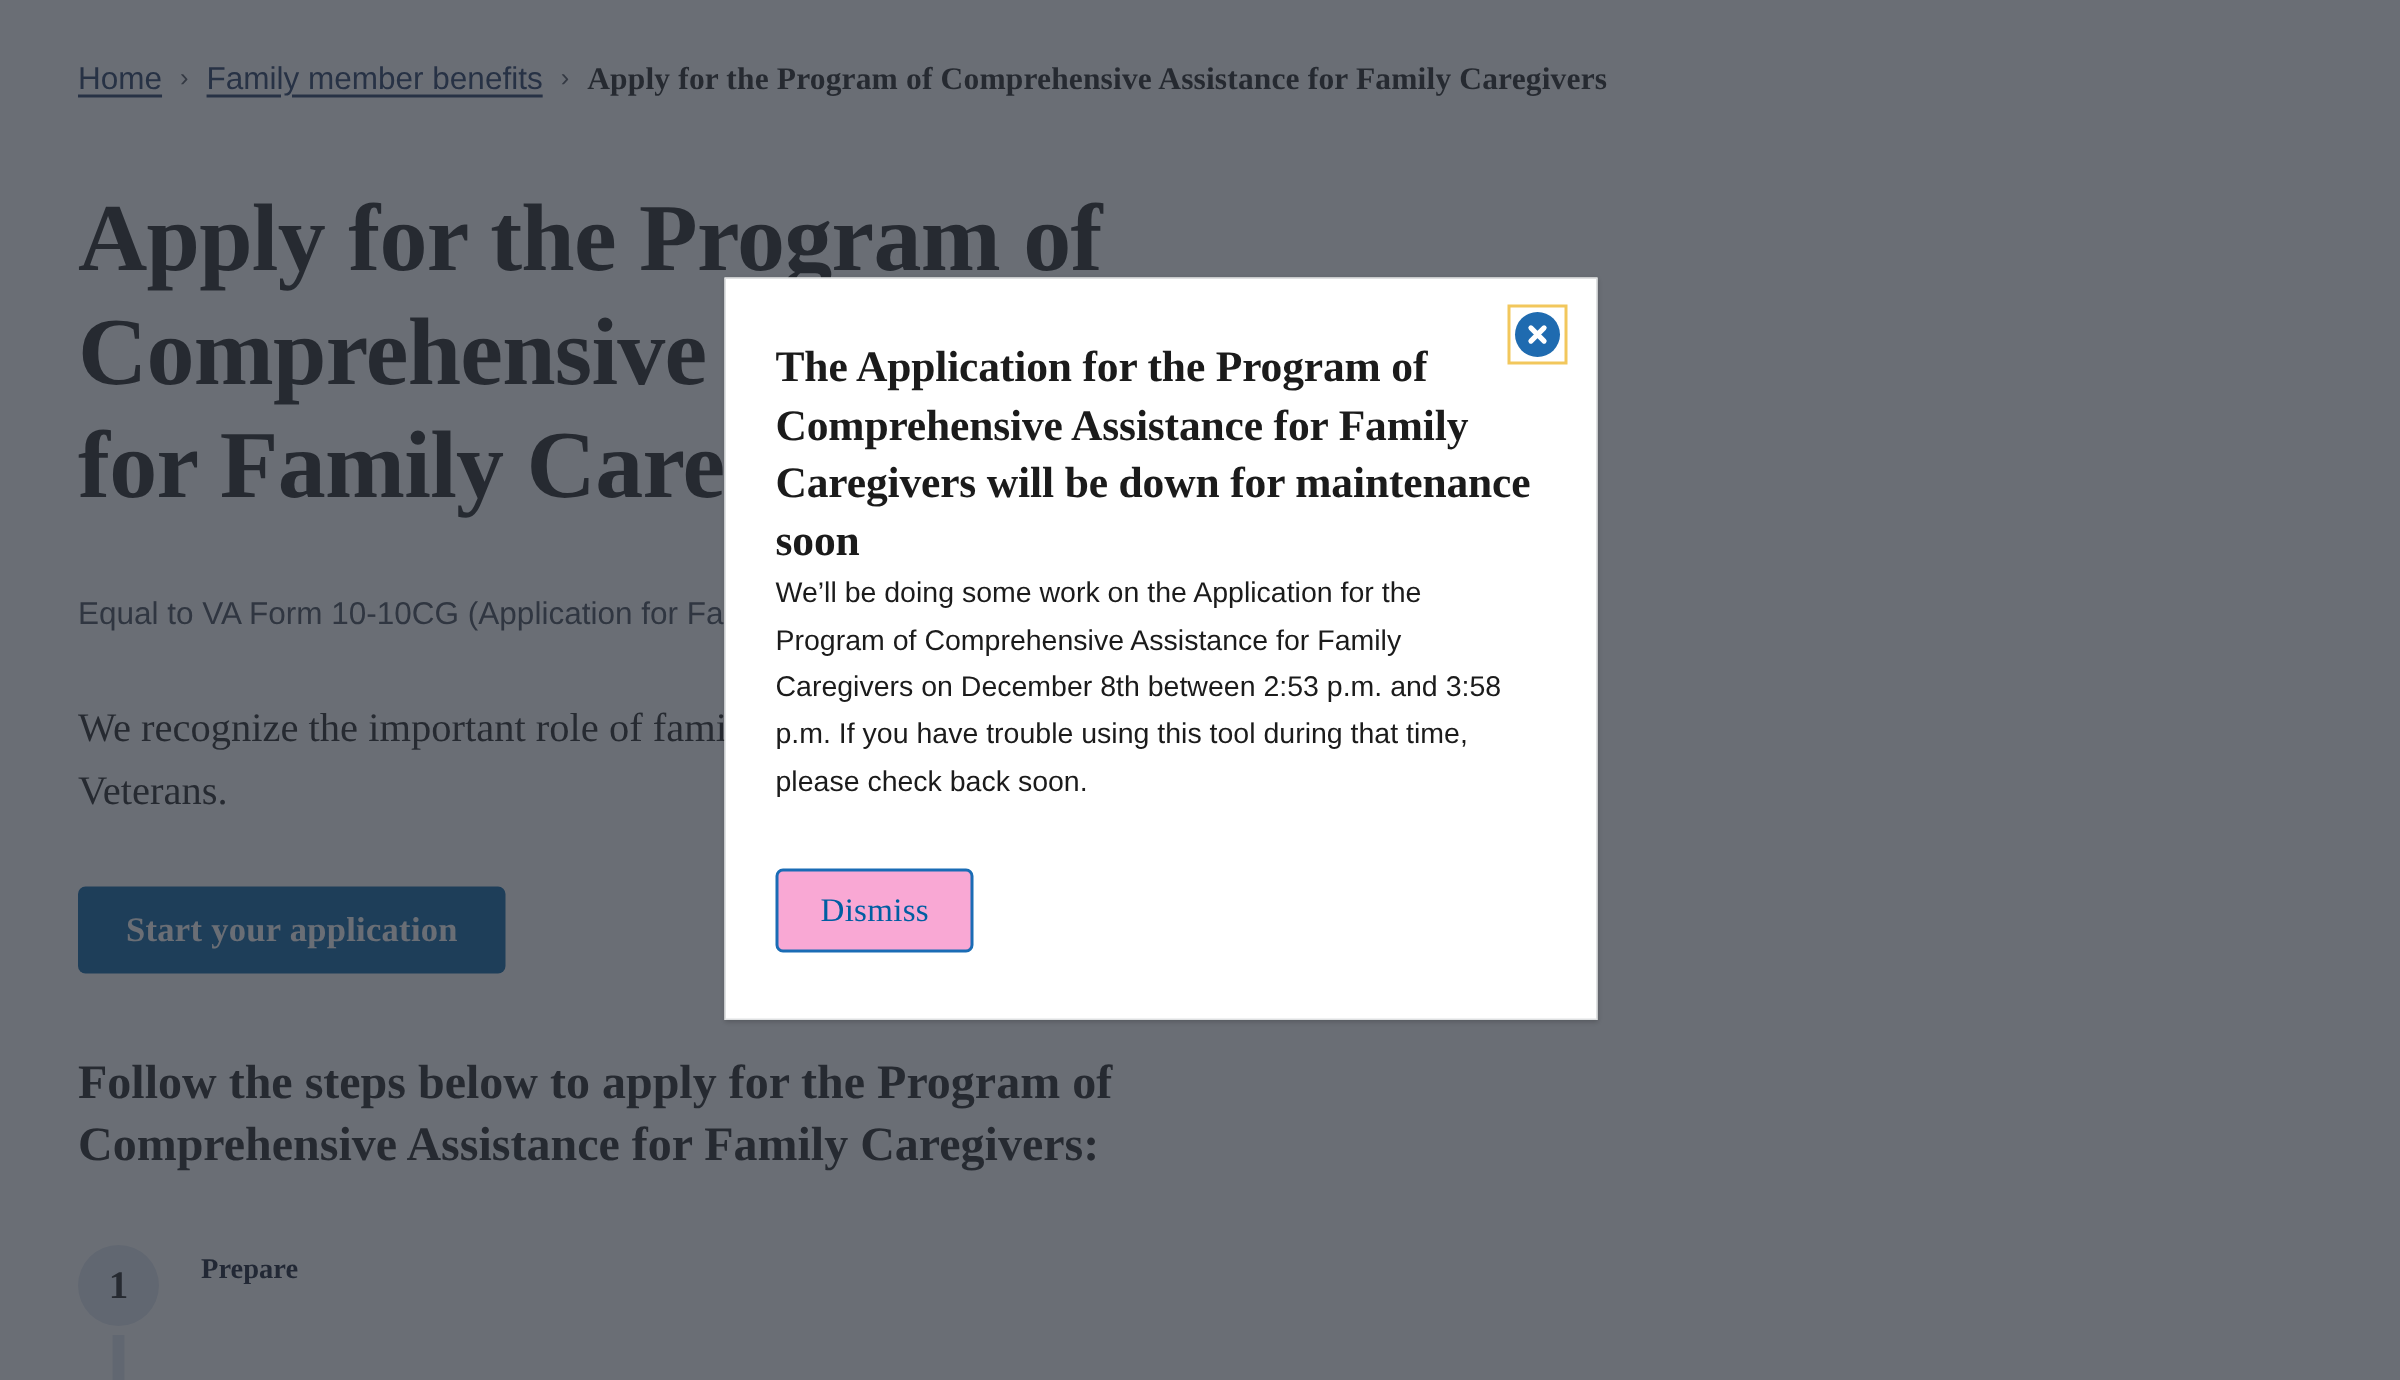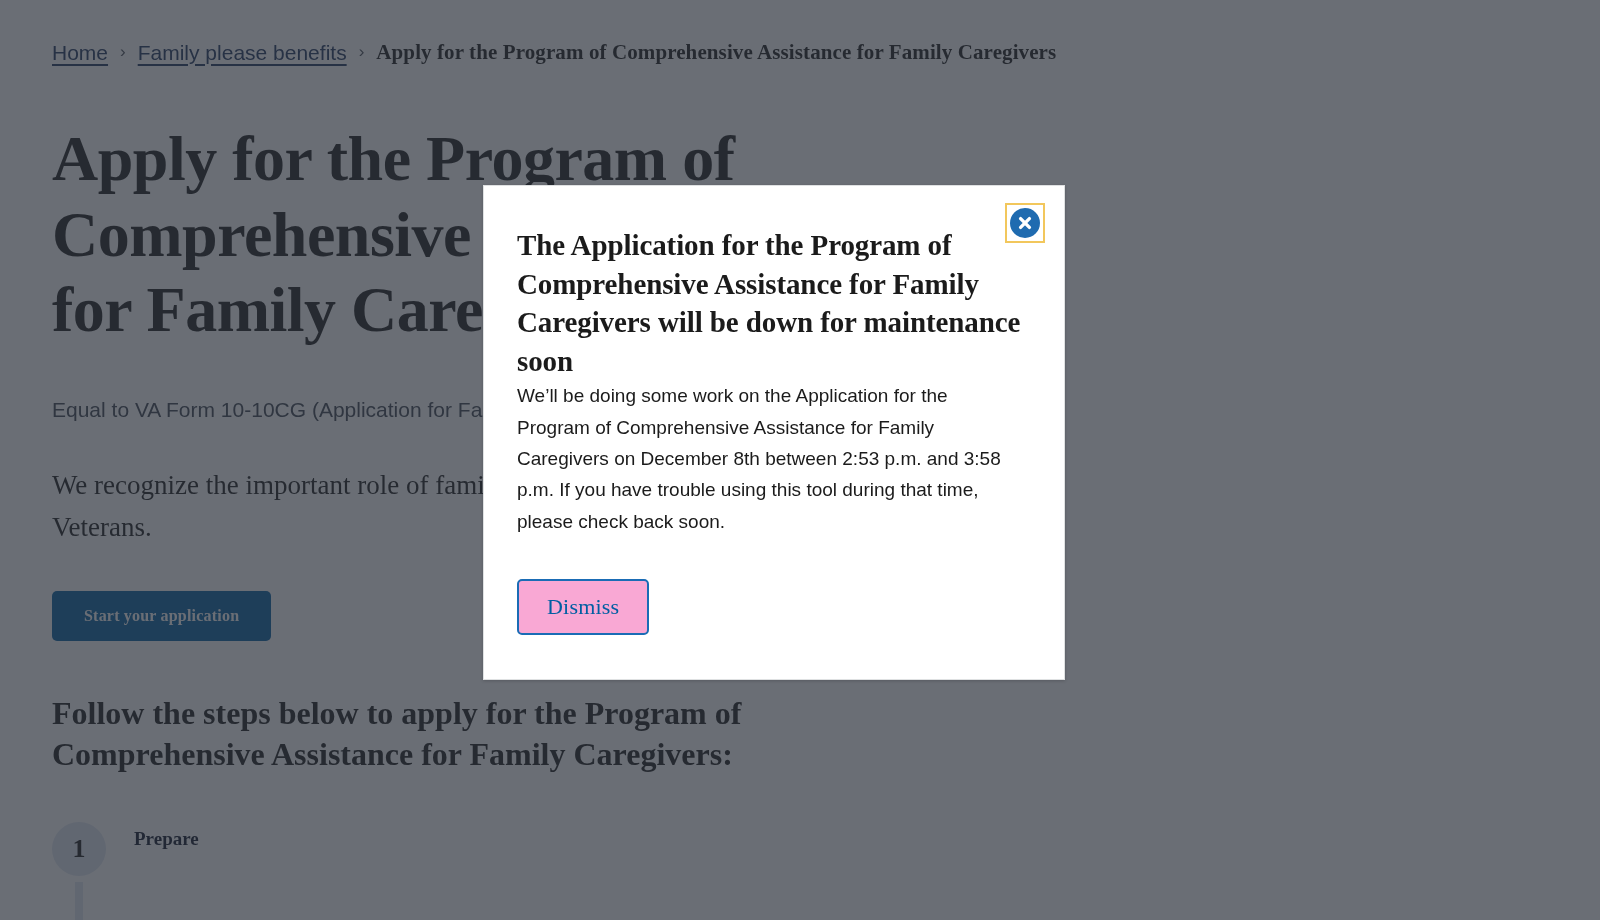--- a/index.html
+++ b/index.html
@@ -87,21 +87,21 @@
     color: #1b1b1b;
     max-width: 1040px;
   }
 
   .start-btn {
     margin-top: 42px;
     display: inline-block;
     background: #005ea2;
     color: #ffffff;
     font-weight: 700;
-    font-size: 16px;
+    font-size: 23px;
     font-family: "Liberation Serif", serif;
     padding: 16px 32px;
     border: none;
     border-radius: 5px;
     cursor: pointer;
     letter-spacing: .2px;
   }
 
   .steps-heading {
     margin-top: 52px;
@@ -247,21 +247,21 @@
 </style>
 </head>
 <body>
 
 <div class="page">
   <div class="page-inner">
 
     <nav class="breadcrumb">
       <span class="crumb-link">Home</span>
       <span class="crumb-sep">›</span>
-      <span class="crumb-link">Family please benefits</span>
+      <span class="crumb-link">Family member benefits</span>
       <span class="crumb-sep">›</span>
       <span class="crumb-current">Apply for the Program of Comprehensive Assistance for Family Caregivers</span>
     </nav>
 
     <h1 class="page-title">Apply for the Program of Comprehensive Assistance for Family Caregivers</h1>
 
     <p class="form-note">Equal to VA Form 10-10CG (Application for Family Caregiver Benefits)</p>
 
     <p class="intro">We recognize the important role of family caregivers in supporting the health and wellness of Veterans.</p>
 

